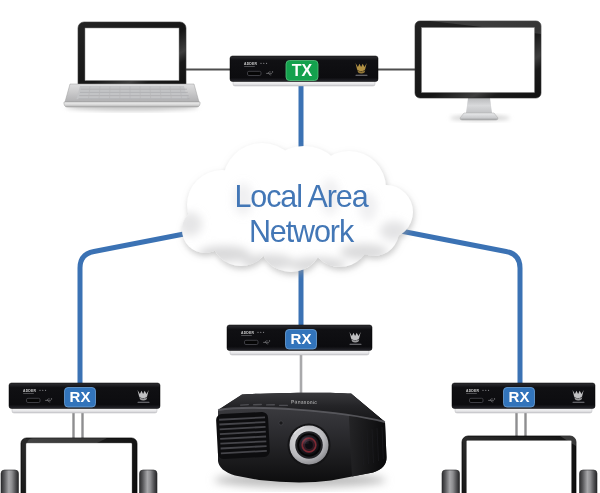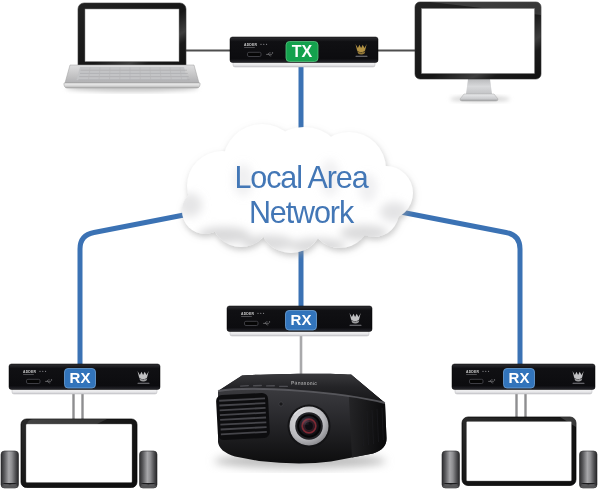--- a/index.html
+++ b/index.html
@@ -1,17 +1,17 @@
 <!DOCTYPE html>
 <html><head>
 <meta charset="utf-8">
 <style>
   html,body{margin:0;padding:0;background:#ffffff;}
   body{width:600px;height:493px;overflow:hidden;font-family:"Liberation Sans",sans-serif;}
-  #diagram{position:relative;width:600px;height:376px;}
+  #diagram{position:relative;width:600px;height:376px;margin-top:19px;}
   svg text{user-select:none;}
   .cloud-label{font-family:"Liberation Sans",sans-serif;font-weight:400;}
   .badge-label{font-family:"Liberation Sans",sans-serif;font-weight:700;fill:#ffffff;}
   .tiny-brand{font-family:"Liberation Sans",sans-serif;font-weight:700;fill:#e9e9e9;}
 </style>
 </head>
 <body>
 
 <div id="diagram">
 <svg width="600" height="493" viewBox="0 0 600 493">

